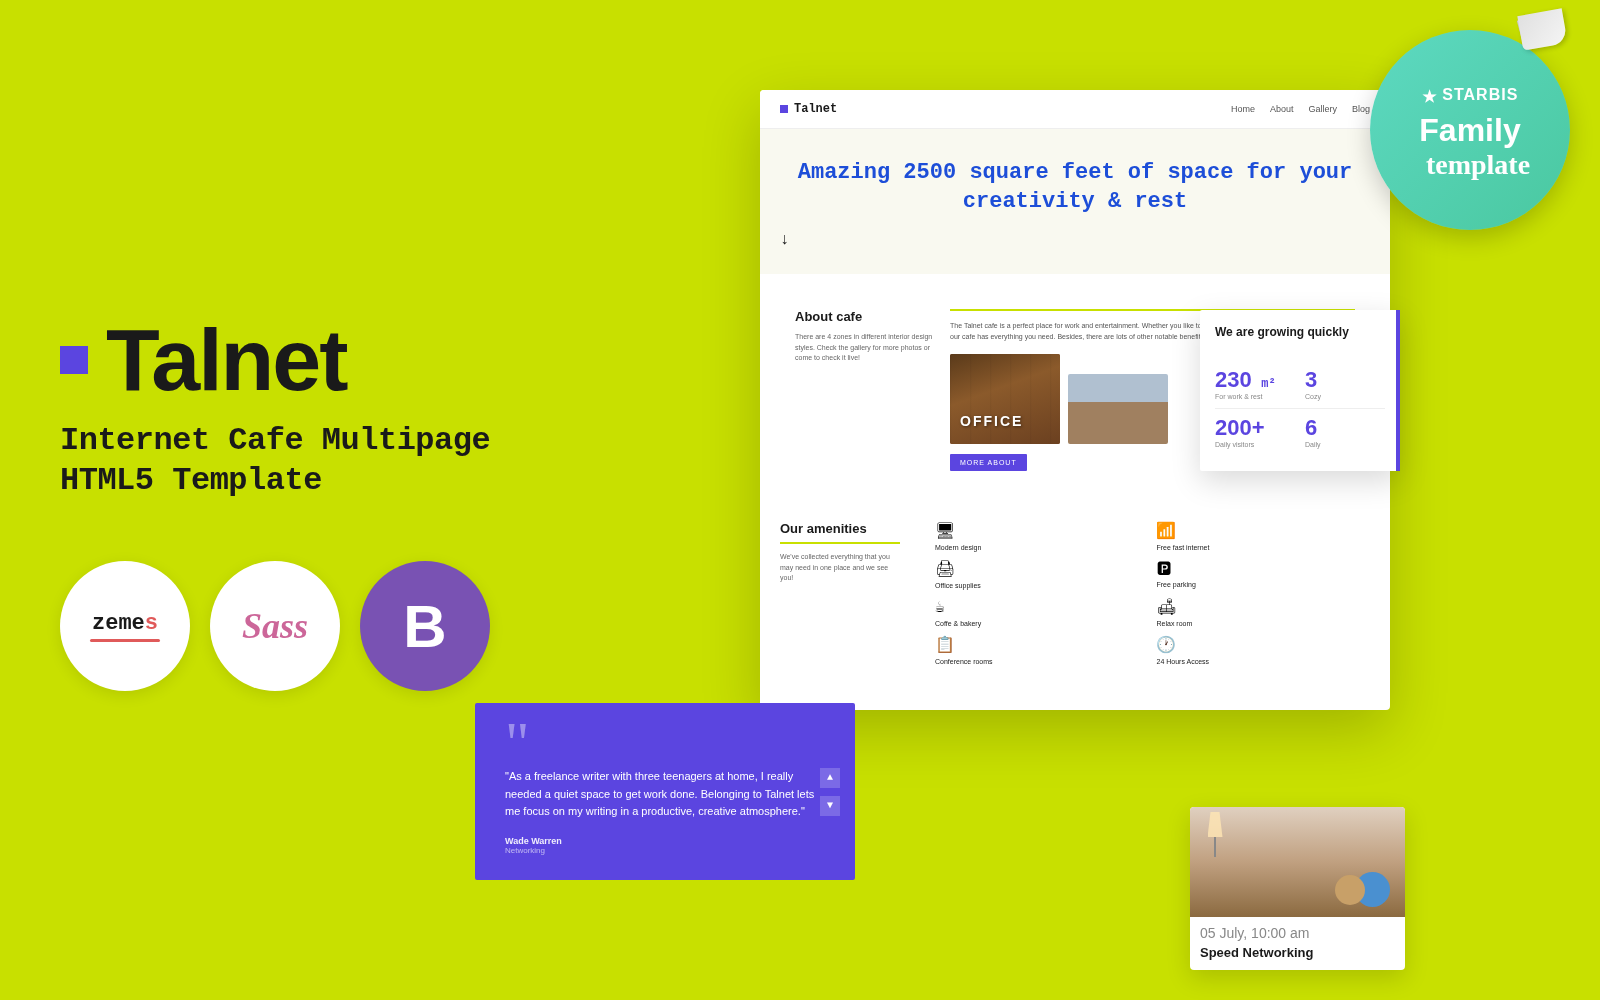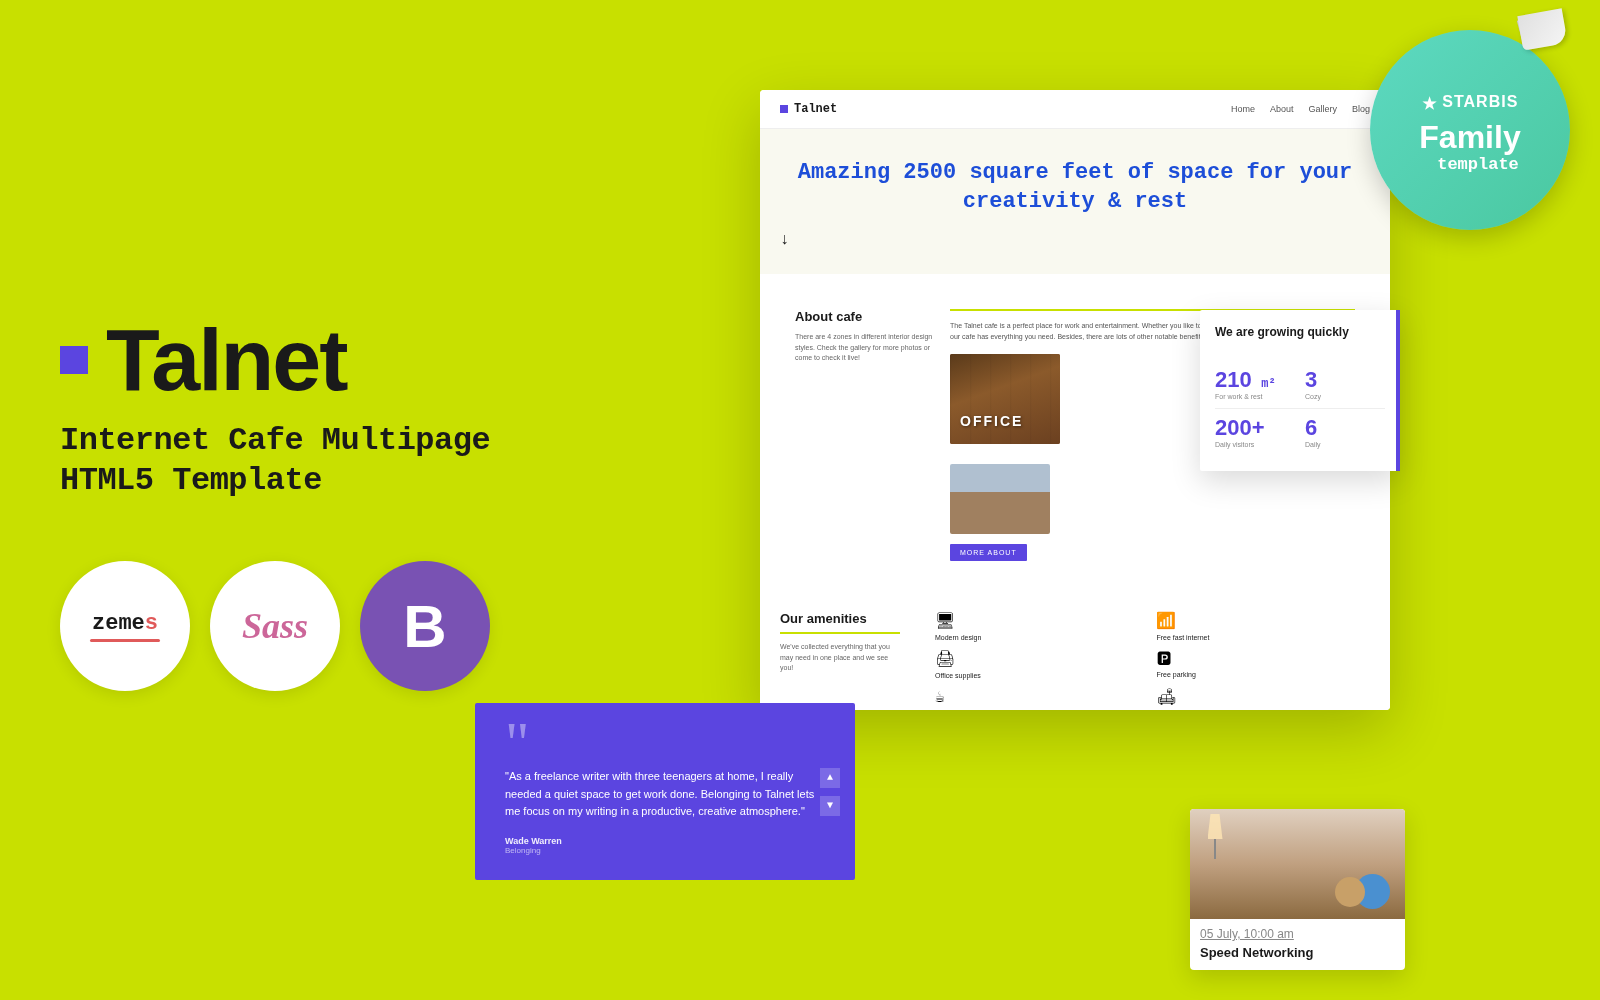--- a/index.html
+++ b/index.html
@@ -252,22 +252,22 @@
     .preview-about-desc {
       font-size: 7px;
       color: #555;
       line-height: 1.5;
       font-family: Arial, sans-serif;
       margin-bottom: 12px;
     }
 
     .preview-images {
       display: flex;
+      gap: 8px;
       margin-top: 8px;
-      flex-direction: column;
     }
 
     .preview-img-office {
       width: 110px;
       height: 90px;
       background: #8b4e2a;
       border-radius: 2px;
       position: relative;
       overflow: hidden;
     }
@@ -505,25 +505,24 @@
       overflow: hidden;
     }
 
     .networking-img-inner {
       width: 100%;
       height: 100%;
       background: linear-gradient(180deg, #e0d0c0 0%, #c0a080 50%, #8b6a40 100%);
     }
 
     .networking-date {
-      font-size: 12px;
+      font-size: 14px;
       color: #888;
       font-family: Arial, sans-serif;
       padding: 8px 10px 4px;
-      text-decoration: underline;
     }
 
     .networking-title {
       font-size: 13px;
       font-weight: 700;
       color: #1a1a1a;
       font-family: Arial, sans-serif;
       padding: 0 10px 10px;
     }
   </style>
@@ -560,21 +559,21 @@
     </div>
   </div>
 </div>
 
 <div class="starbis-badge">
   <div style="display:flex;align-items:center;gap:5px;margin-bottom:2px;">
     <span style="font-size:26px;color:white;">★</span>
     <span style="font-size:16px;font-weight:900;color:white;font-family:Arial Black,sans-serif;letter-spacing:1px;">STARBIS</span>
   </div>
   <div style="font-size:32px;font-weight:900;color:white;font-family:Arial Black,sans-serif;line-height:1.1;">Family</div>
-  <div style="font-size:17px;font-weight:700;color:white;font-family:Liberation Mono, monospace;margin-left:16px;">template</div>
+  <div style="font-size:28px;font-weight:700;color:white;font-family:Liberation Serif, serif;margin-left:16px;">template</div>
 
   <div style="position:absolute;top:-18px;right:5px;width:45px;height:35px;background:linear-gradient(135deg,#e0e0e0,#f5f5f5);border-radius:0 0 15px 5px;transform:rotate(-10deg);box-shadow:2px 2px 5px rgba(0,0,0,0.2);z-index:101;"></div>
 </div>
 
 <div class="website-preview">
 
   <div class="preview-nav">
     <div class="preview-logo">
       <span class="preview-logo-sq"></span>
       <span>Talnet</span>
@@ -662,21 +661,21 @@
   </div>
 </div>
 
 <div class="stats-card">
   <div class="stats-title">We are growing quickly</div>
 
   <div style="position:absolute;top:0;right:0;width:4px;height:100%;background:#5b45e0;"></div>
   <div class="stats-row">
     <div class="stat-item">
       <div>
-        <span class="stat-value">210</span>
+        <span class="stat-value">230</span>
         <span class="stat-unit">m²</span>
       </div>
       <div class="stat-label">For work &amp; rest</div>
     </div>
     <div class="stat-item">
       <div>
         <span class="stat-value">3</span>
       </div>
       <div class="stat-label">Cozy</div>
     </div>
@@ -696,21 +695,21 @@
       <div class="stat-label">Daily</div>
     </div>
   </div>
 </div>
 
 <div class="testimonial-card">
   <div class="testimonial-quote-mark">"</div>
   <div class="testimonial-text">"As a freelance writer with three teenagers at home, I really needed a quiet space to get work done. Belonging to Talnet lets me focus on my writing in a productive, creative atmosphere."</div>
   <div>
     <div class="testimonial-author">Wade Warren</div>
-    <div class="testimonial-role">Belonging</div>
+    <div class="testimonial-role">Networking</div>
   </div>
   <div class="testimonial-nav">
     <div class="testimonial-arrow">▲</div>
     <div class="testimonial-arrow">▼</div>
   </div>
 </div>
 
 <div class="networking-card">
   <div class="networking-img">
     <div class="networking-img-inner"></div>

